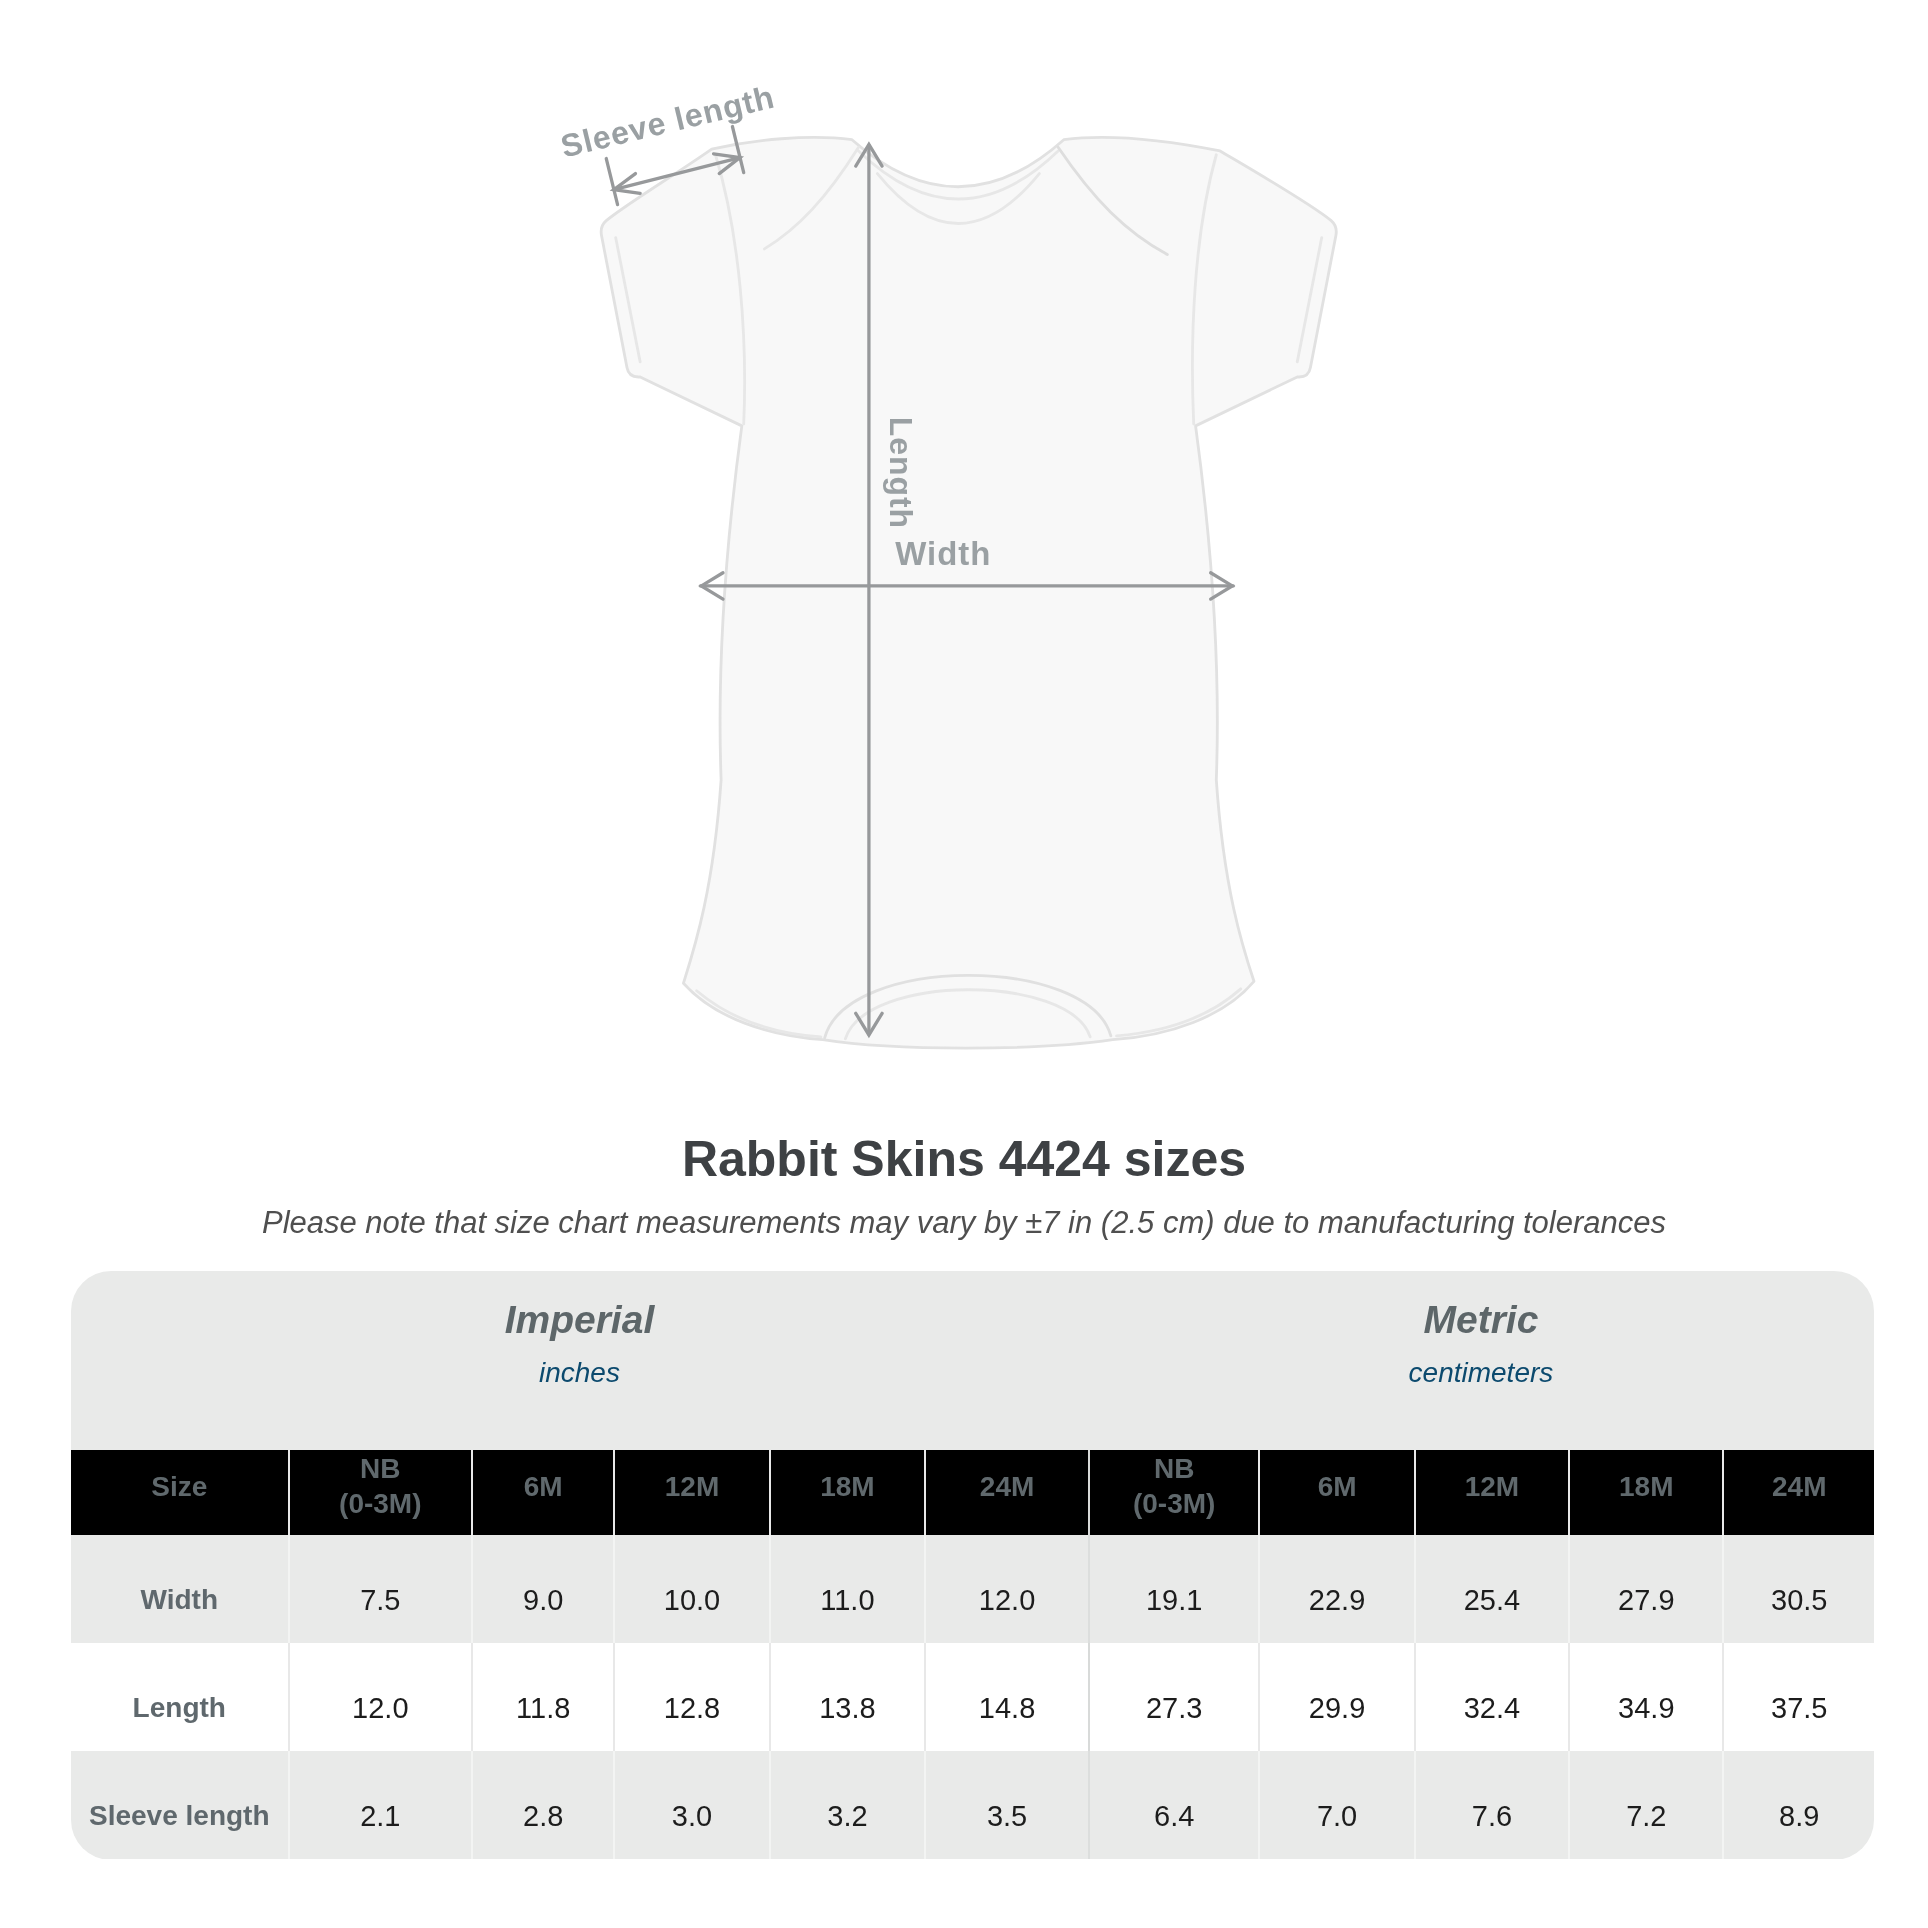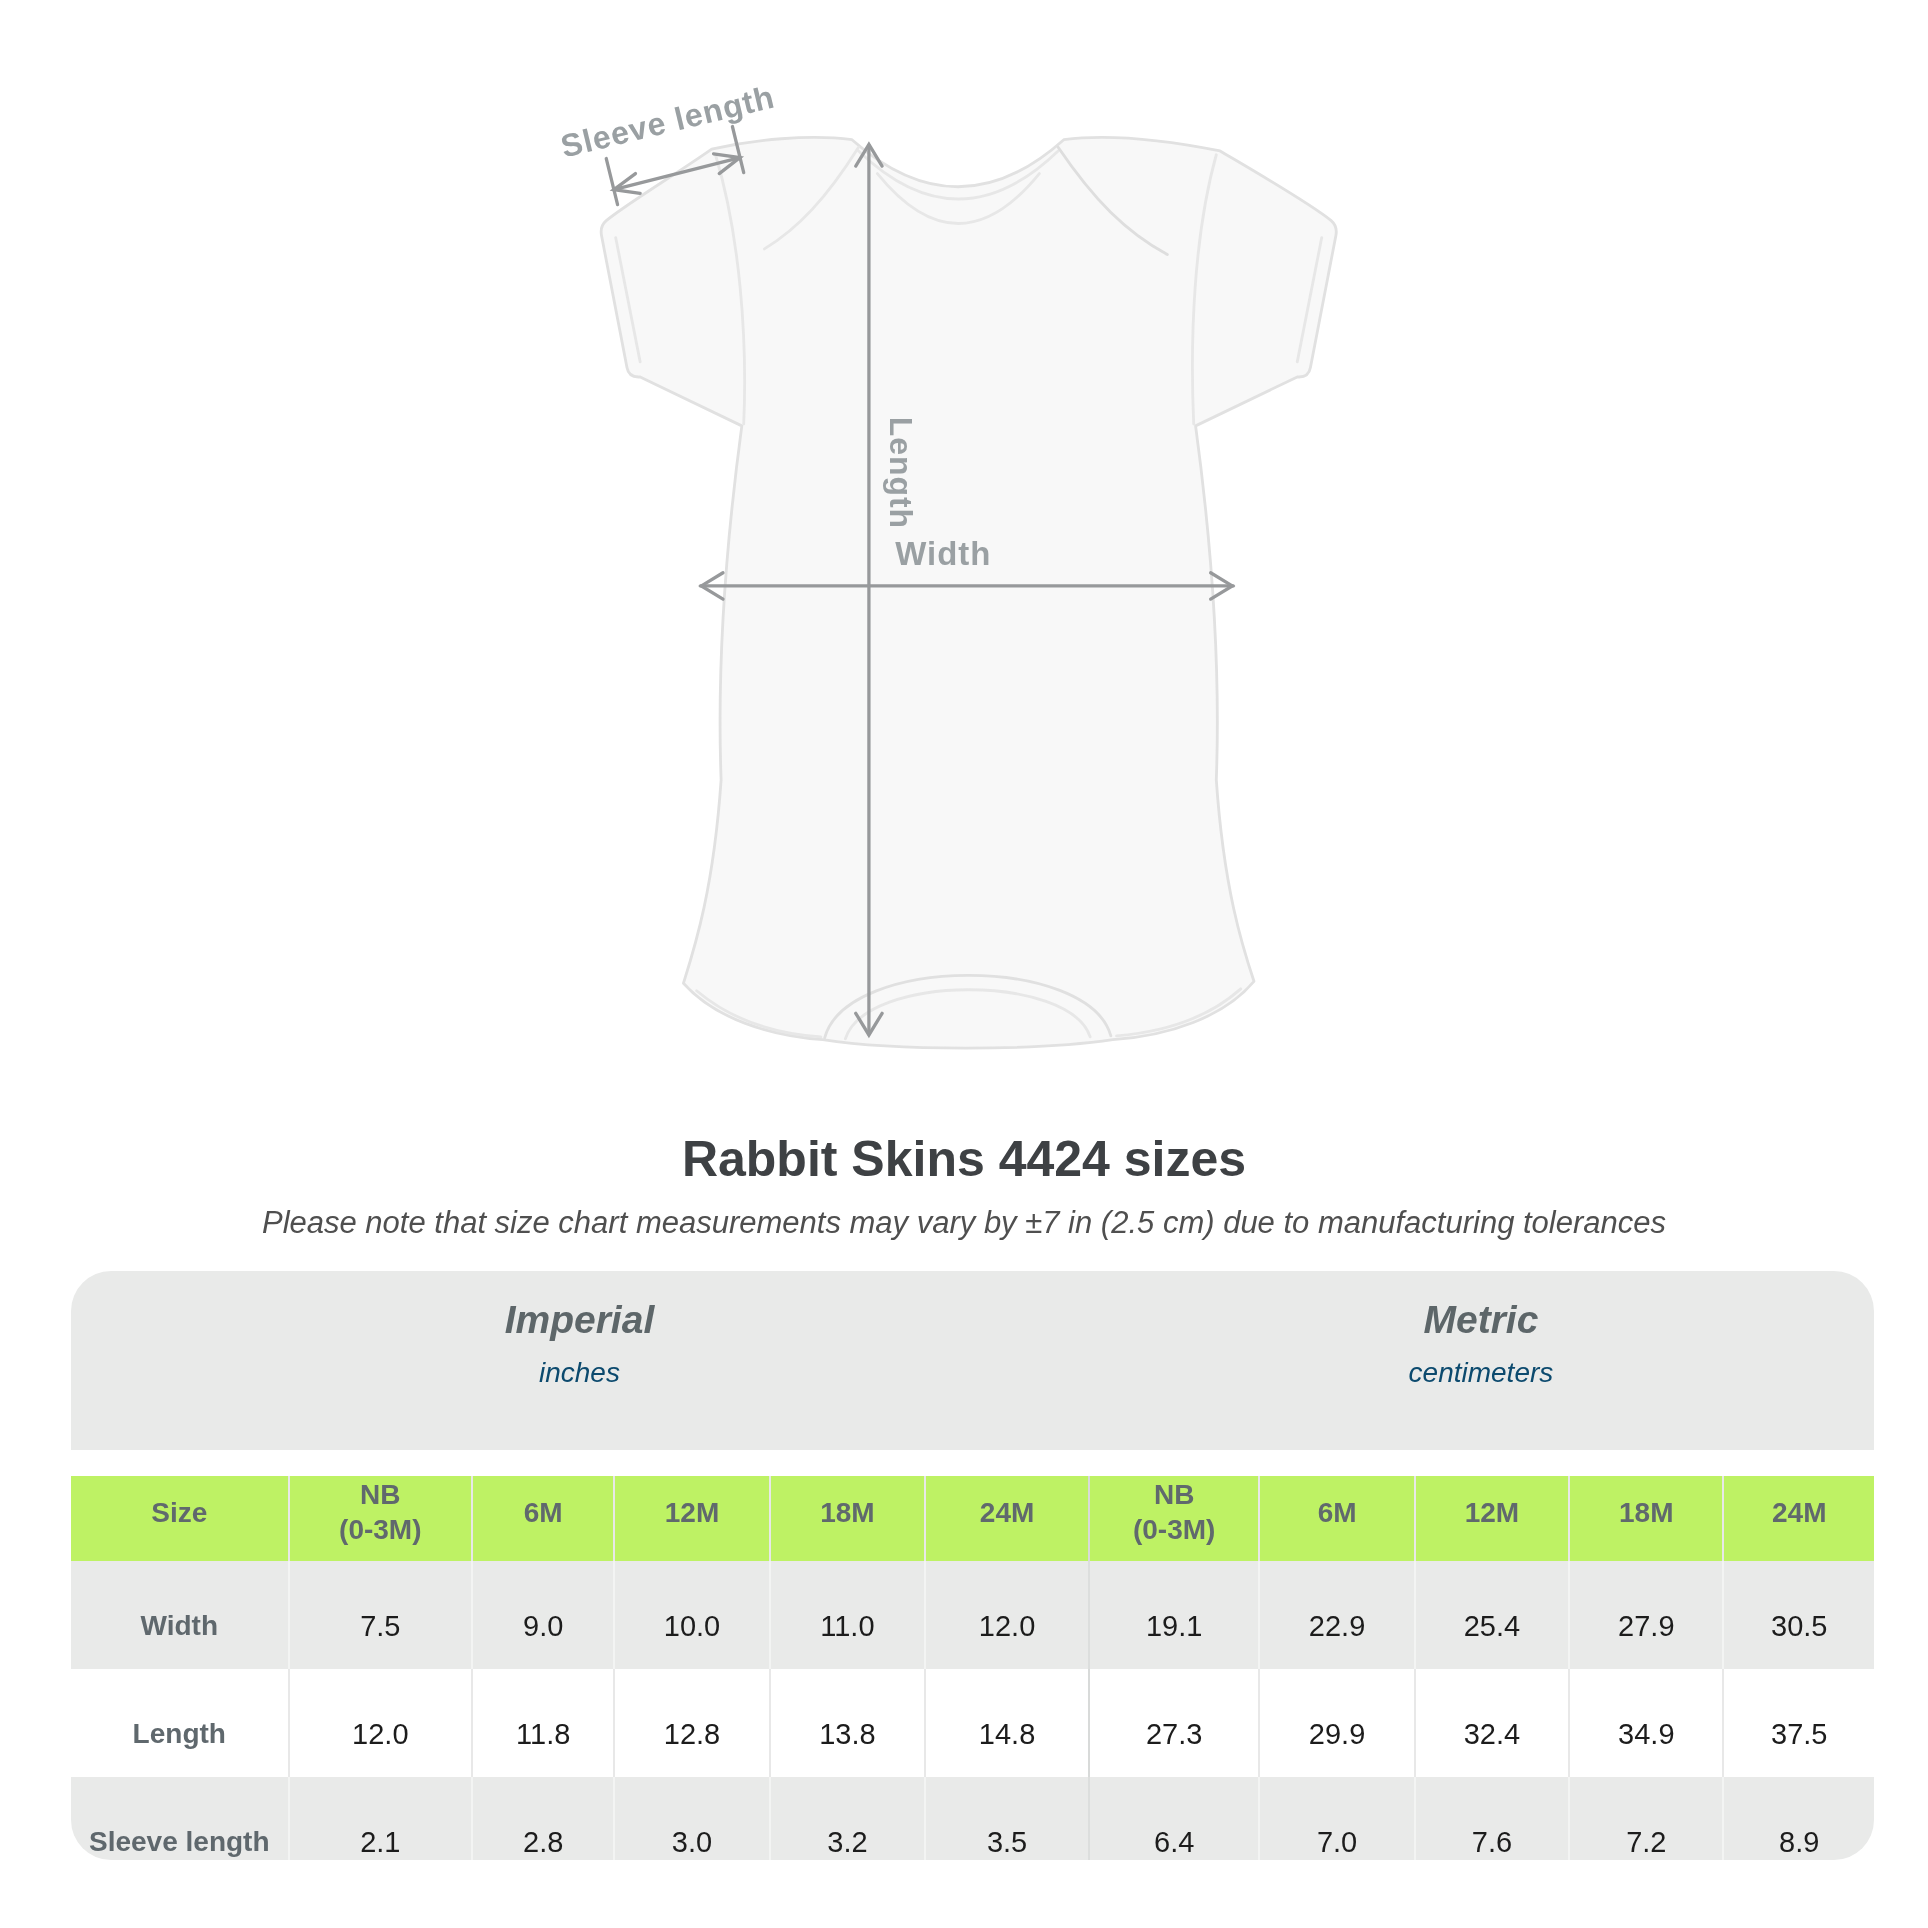--- a/index.html
+++ b/index.html
@@ -13,21 +13,21 @@
                  font-size:31px;font-style:italic;color:#4f4f4f;}
   .size-table{position:absolute;left:71px;top:1271px;width:1803px;height:589px;
               border-radius:40px;overflow:hidden;background:#ffffff;}
   .band{height:179px;background:#e9eae9;display:grid;grid-template-columns:56.4% 43.6%;}
   .band-cell{display:flex;flex-direction:column;align-items:center;justify-content:center;
              padding-bottom:34px;row-gap:15px;}
   .band-name{font-size:39px;font-weight:bold;font-style:italic;color:#5d6669;}
   .band-unit{font-size:28px;font-style:italic;color:#0c4a6e;}
   .tr{display:grid;
       grid-template-columns:12.01% 10.18% 7.89% 8.62% 8.62% 9.09% 9.45% 8.62% 8.56% 8.56% 8.41%;}
-  .tr.thead{height:85px;background:#bef264;margin-top:26px;}
+  .tr.thead{height:85px;background:#000000;}
   .tr.data{height:108px;}
   .tr.data.white{background:#ffffff;}
   .tr.data.gray{background:#e9eae9;}
   .td{display:flex;flex-direction:column;align-items:center;justify-content:center;
       text-align:center;padding-bottom:9.4px;}
   .thead .td{padding-bottom:13px;}
   .data .td{padding-top:22.6px;padding-bottom:0;}
   .td.hcol{font-size:28px;font-weight:bold;color:#60696d;line-height:35px;}
   .td.rlabel{font-size:28px;font-weight:bold;color:#5f686d;}
   .td.val{font-size:29px;font-weight:400;color:#1c1c1c;}

